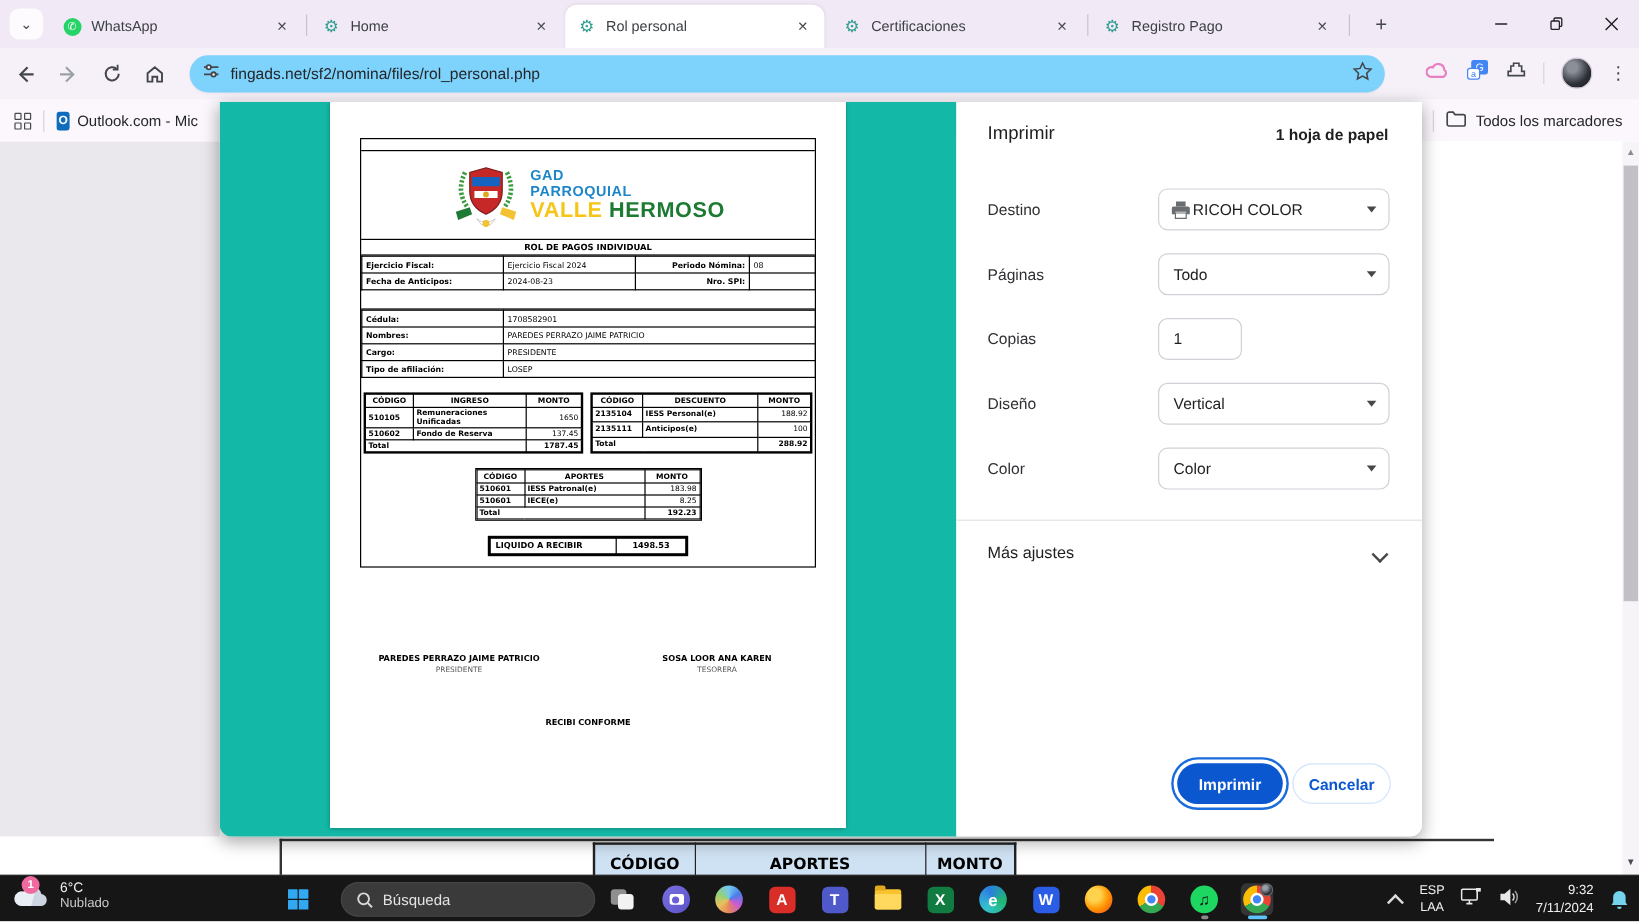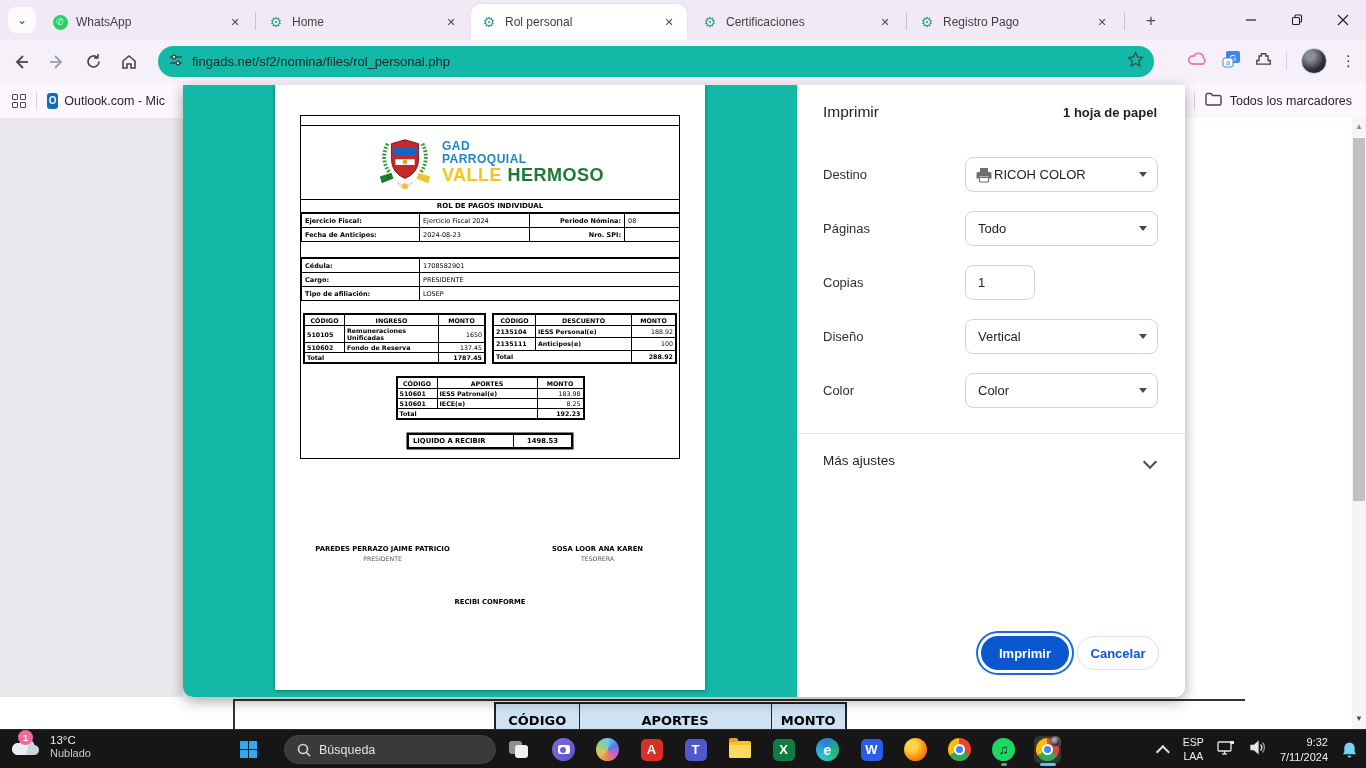--- a/index.html
+++ b/index.html
@@ -18,21 +18,21 @@
   .tab-sep { position:absolute; top:12px; width:1px; height:18px; background:#c9c0d2; }
   .wa-ico { width:15px; height:15px; border-radius:50%; background:#25d366; color:#fff; font-size:9px; display:flex; align-items:center; justify-content:center; }
   .fg-ico { color:#2f9e8f; font-size:14px; line-height:14px; }
   .newtab { position:absolute; left:1138px; top:8px; width:26px; height:26px; border-radius:50%; display:flex; align-items:center; justify-content:center; color:#45474a; font-size:17px; }
   .winctl { position:absolute; top:0; height:40px; width:46px; display:flex; align-items:center; justify-content:center; color:#202124; font-size:13px; }
   .winctl svg { display:block; }
 
   
   .toolbar { position:absolute; left:0; top:40px; width:1366px; height:43px; background:#f6f0f9; display:flex; align-items:center; }
   .nav-ico { width:30px; height:30px; display:flex; align-items:center; justify-content:center; border-radius:50%; margin-left:6px; }
-  .omnibox { position:absolute; left:158px; top:6px; width:996px; height:31px; background:#14b8a6; border-radius:16px; display:flex; align-items:center; padding:0 10px; box-shadow:0 1px 2px rgba(0,0,0,.05); }
+  .omnibox { position:absolute; left:158px; top:6px; width:996px; height:31px; background:#7dd3fc; border-radius:16px; display:flex; align-items:center; padding:0 10px; box-shadow:0 1px 2px rgba(0,0,0,.05); }
   .omnibox .url { font-size:13px; color:#24262a; margin-left:8px; flex:1; white-space:nowrap; overflow:hidden; }
   .ext-row { position:absolute; right:10px; top:4px; height:34px; display:flex; align-items:center; gap:14px; }
   .avatar { width:26px; height:26px; border-radius:50%; background:radial-gradient(circle at 35% 30%,#8a8f98 0 18%,#2e3137 60%,#15171a 100%); border:1px solid #cfc6d6; }
   .vdots { color:#45474a; font-size:15px; letter-spacing:0; }
 
   
   .bookbar { position:absolute; left:0; top:83px; width:1366px; height:35px; background:#fbf7fc; display:flex; align-items:center; font-size:12.5px; color:#24262a; }
   .appsgrid { width:14px; height:14px; margin-left:12px; display:grid; grid-template-columns:6px 6px; grid-template-rows:6px 6px; gap:2px; }
   .appsgrid span { border:1.5px solid #45474a; border-radius:1px; }
   .bb-sep { width:1px; height:18px; background:#d9d2de; margin:0 10px; }
@@ -377,20 +377,24 @@
                   <col style="width:110px">
                   <col style="width:95px">
                   <col style="width:55px">
                 </colgroup>
               <tbody>
                   <tr>
                 <td class="b">Cédula:</td>
                 <td colspan="3">1708582901</td>
               </tr>
               <tr>
+                <td class="b">Nombres:</td>
+                <td colspan="3">PAREDES PERRAZO JAIME PATRICIO</td>
+              </tr>
+              <tr>
                 <td class="b">Cargo:</td>
                 <td colspan="3">PRESIDENTE</td>
               </tr>
               <tr>
                 <td class="b">Tipo de afiliación:</td>
                 <td colspan="3">LOSEP</td>
               </tr>
             </tbody>
               </table>
 
@@ -568,21 +572,21 @@
 
     <div class="weather">
       <span style="position:relative;width:32px;height:26px">
         <svg width="30" height="24" viewBox="0 0 30 24">
             <path d="M8 21 a6 6 0 1 1 1.6-11.8 A8 8 0 0 1 24.5 11 a5 5 0 0 1-1 10 Z" fill="#cdd6e0"></path>
             <path d="M8 21 a6 6 0 1 1 1.6-11.8 A8 8 0 0 1 20 6 l-4 15 Z" fill="#e8eef4"></path>
           </svg>
         <span class="badge">1</span>
       </span>
       <span class="wtxt">
-        <div>13°C</div>
+        <div>6°C</div>
         <div class="cond">Nublado</div>
       </span>
     </div>
 
     <div class="startbtn">
         <span></span>
         <span></span>
         <span></span>
         <span></span>
       </div>

